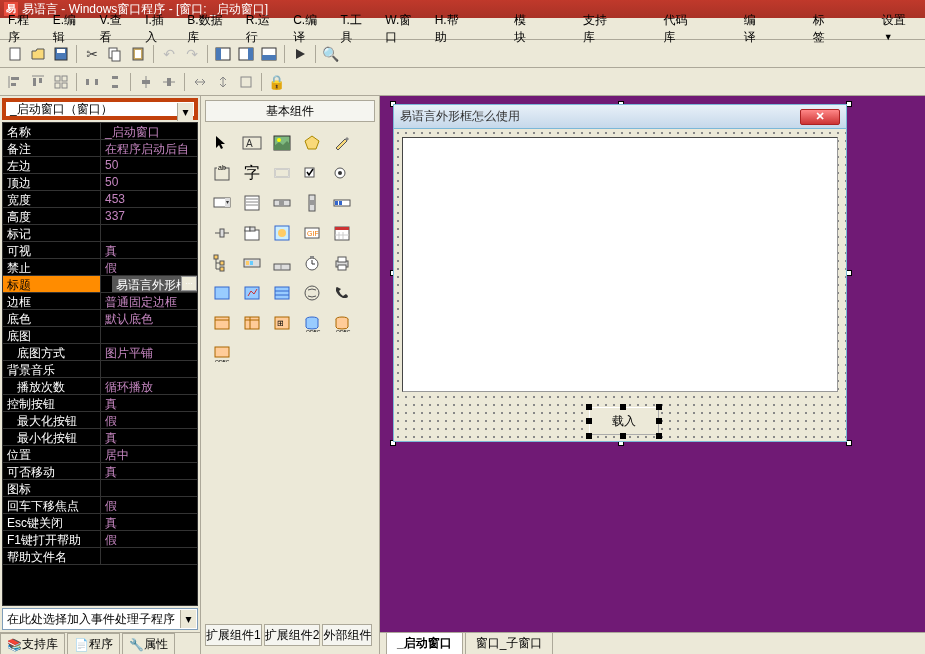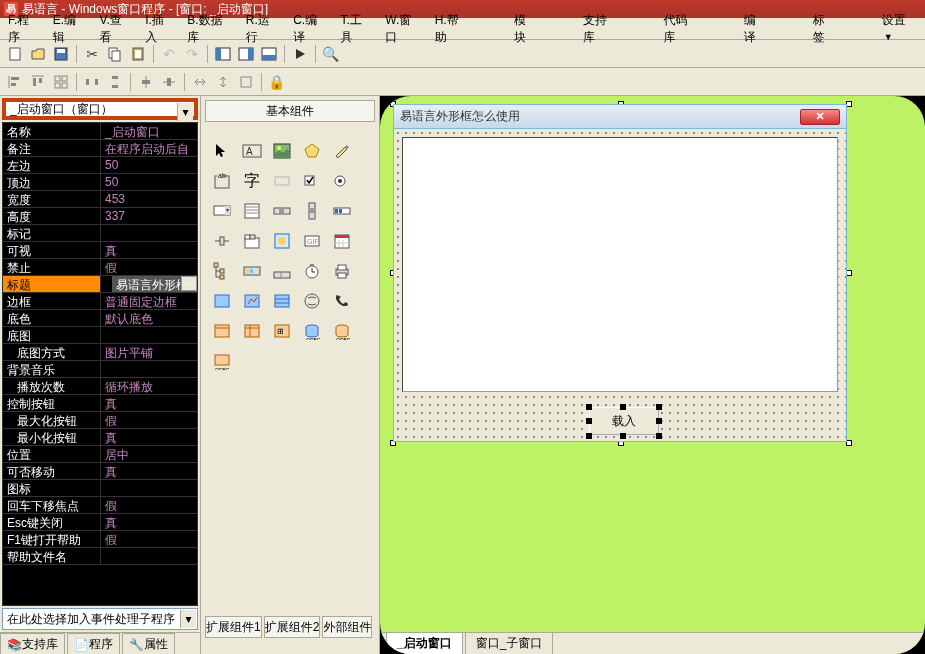--- a/index.html
+++ b/index.html
@@ -38,26 +38,26 @@
 .prop-row.selected .prop-value { background: #555; color: #fff; position: relative; margin-left: 11px; }
 .prop-btn { position: absolute; right: 0; top: 0; width: 16px; height: 15px; background: #ece9d8; border: 1px solid #999; display: flex; align-items: center; justify-content: center; font-size: 8px; }
 
 .event-dd { height: 22px; margin: 2px; background: #fff; border: 1px solid #7f9db9; display: flex; align-items: center; padding: 0 4px; position: relative; }
 
 .left-tabs { display: flex; height: 22px; background: #ece9d8; border-top: 1px solid #aca899; }
 .left-tab { padding: 2px 6px; border: 1px solid #aca899; border-bottom: none; background: #ece9d8; margin-right: 2px; display: flex; align-items: center; gap: 3px; cursor: default; font-size: 12px; }
 .left-tab-icon { width: 12px; height: 12px; display: inline-block; }
 
 .mid-panel { width: 180px; background: #ece9d8; border-left: 1px solid #aca899; border-right: 1px solid #aca899; display: flex; flex-direction: column; padding: 4px; }
-.comp-tab { height: 22px; border: 1px solid #aca899; background: #f5f5f0; display: flex; align-items: center; justify-content: center; margin-bottom: 12px; cursor: default; }
+.comp-tab { height: 22px; border: 1px solid #aca899; background: #f5f5f0; display: flex; align-items: center; justify-content: center; margin-bottom: 4px; cursor: default; }
 .comp-grid { flex: 1; display: grid; grid-template-columns: repeat(5, 28px); grid-auto-rows: 28px; gap: 2px; padding: 4px; align-content: start; }
 .comp-item { width: 26px; height: 26px; border: 1px solid transparent; display: flex; align-items: center; justify-content: center; cursor: default; }
 .comp-footer { display: flex; flex-direction: row; gap: 2px; }
 
-.canvas-area { flex: 1; background: #bef264; position: relative; overflow: hidden; border-radius: 31px; }
+.canvas-area { flex: 1; background: #701a75; position: relative; overflow: hidden; }
 .handle { position: absolute; width: 6px; height: 6px; background: #fff; border: 1px solid #000; }
 .design-window { position: absolute; left: 13px; top: 8px; width: 454px; height: 338px; }
 .design-window-inner { background: #ece9d8; width: 100%; height: 100%; border: 1px solid #7bb8d8; }
 .design-titlebar { height: 24px; background: linear-gradient(to bottom, #e8f0f8, #c5d8ea); border-bottom: 1px solid #7bb8d8; display: flex; align-items: center; padding: 0 6px; }
 .design-title-text { flex: 1; color: #333; font-size: 12px; }
 .design-close { width: 40px; height: 16px; background: linear-gradient(to bottom, #f88, #c33); border: 1px solid #a22; border-radius: 2px; color: #fff; display: flex; align-items: center; justify-content: center; font-size: 11px; font-weight: bold; }
 .design-body { position: relative; height: calc(100% - 24px); background: #ece9d8; }
 .dotted-bg { background-image: radial-gradient(#888 1px, transparent 1px); background-size: 8px 8px; }
 .frame-ctrl { position: absolute; left: 8px; top: 8px; right: 8px; height: 255px; background: #fff; border: 1px inset #999; }
 .load-btn { position: absolute; left: 195px; top: 278px; width: 70px; height: 28px; background: #ece9d8; border: 1px outset #fff; display: flex; align-items: center; justify-content: center; cursor: default; }

